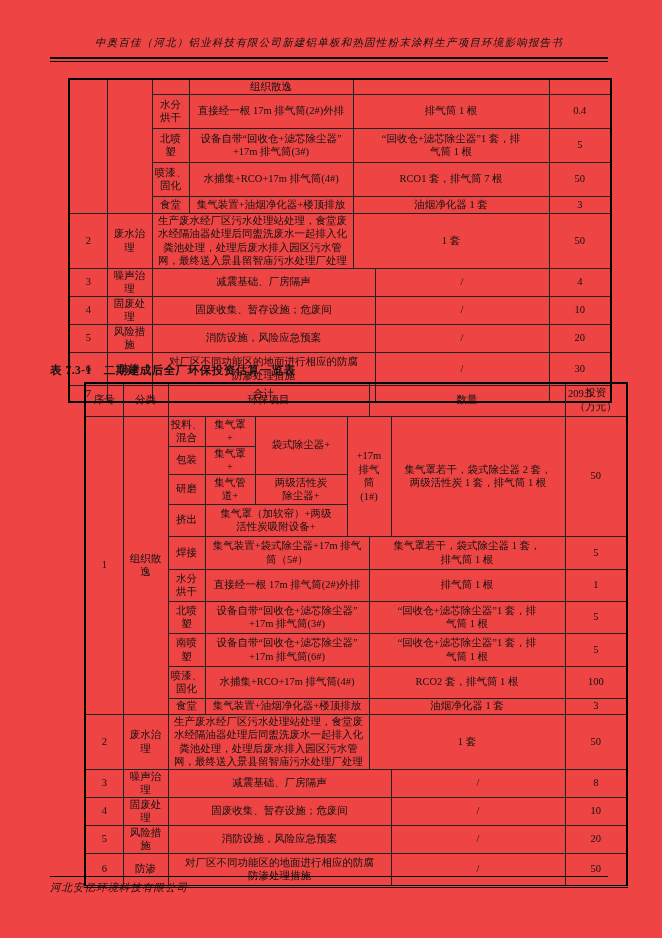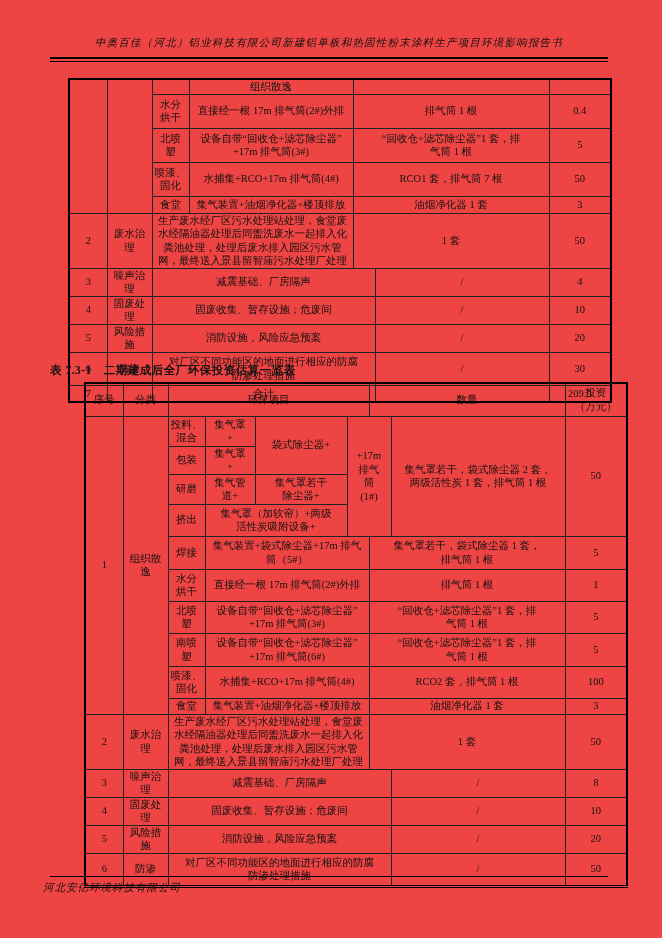--- a/index.html
+++ b/index.html
@@ -13,21 +13,21 @@
         font-size:10.5px;color:#111;border-radius:22px;}
   .doc-table td{border:1px solid #222;text-align:center;vertical-align:middle;
         white-space:pre-line;padding:0 2px;line-height:13.5px;overflow:hidden;}
   .t1{position:absolute;top:78px;left:68px;border:2px solid #000;}
   .t2{position:absolute;top:382px;left:84px;border:2px solid #000;border-bottom:3px double #000;}
   .table-title{position:absolute;top:363px;left:50px;width:558px;text-align:left;
         font-weight:bold;font-size:11.5px;letter-spacing:0.5px;}
   .para{line-height:13px;}
   .hdr td{font-size:10.5px;}
   .footer-rule{position:absolute;top:876px;left:50px;width:558px;border-top:1.5px solid #000;}
-  .footer-company{position:absolute;top:881px;left:43px;font-size:10.5px;
+  .footer-company{position:absolute;top:881px;left:50px;font-size:10.5px;
         font-style:italic;letter-spacing:1px;}
   .page-number{position:absolute;top:878px;left:50px;width:558px;text-align:right;font-size:10.5px;}
 </style>
 </head>
 <body>
 
 <div class="page">
 
   <div class="header-title">中奥百佳（河北）铝业科技有限公司新建铝单板和热固性粉末涂料生产项目环境影响报告书</div>
   <div class="header-rule"></div>
@@ -169,21 +169,21 @@
     </tr>
     <tr style="height:28px">
       <td>包装</td>
       <td>集气罩
 +</td>
     </tr>
     <tr style="height:30px">
       <td>研磨</td>
       <td>集气管
 道+</td>
-      <td>集气罩若干
+      <td>两级活性炭
 除尘器+</td>
     </tr>
     <tr style="height:32px">
       <td>挤出</td>
       <td colspan="2">集气罩（加软帘）+两级
 活性炭吸附设备+</td>
     </tr>
     <tr style="height:33px">
       <td>焊接</td>
       <td colspan="3">集气装置+袋式除尘器+17m 排气

